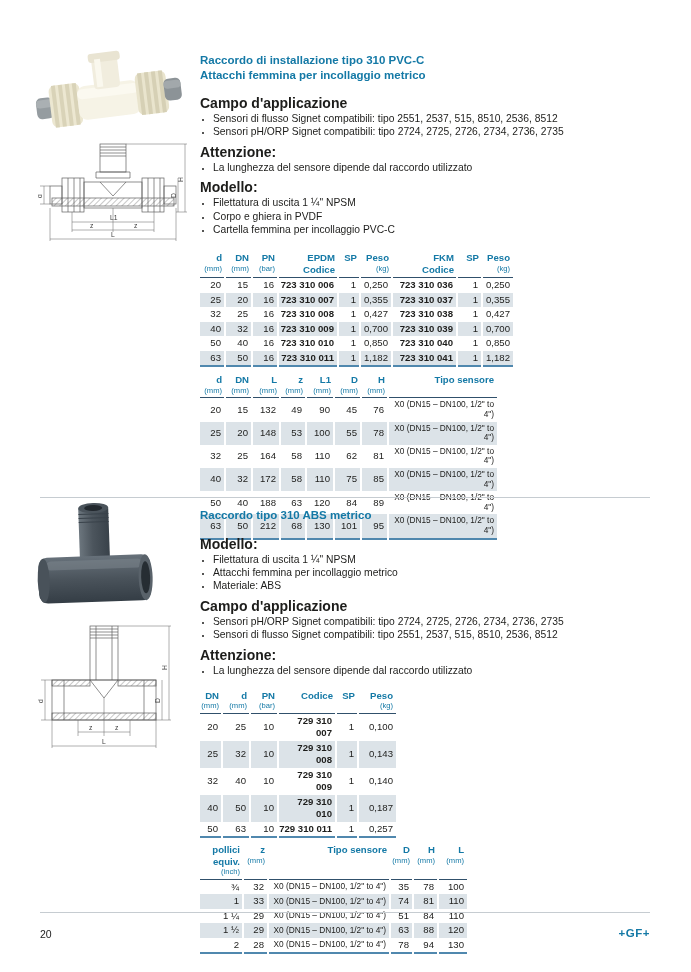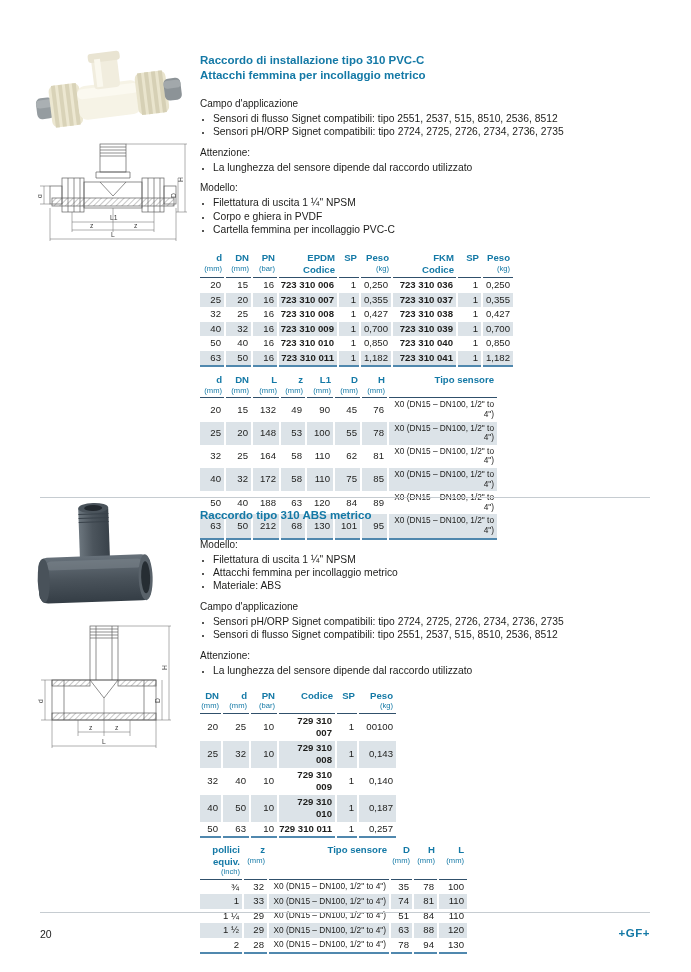--- a/index.html
+++ b/index.html
@@ -9,21 +9,21 @@
 
   
   .img-abs { position:absolute; }
 
   
   .content { position:absolute; left:200px; width:450px; }
   .content1 { top:53px; }
   .content2 { top:508px; }
 
   .sec-title { color:#1479a6; font-weight:bold; font-size:11.5px; line-height:14.5px; }
-  .blk-h { font-weight:normal; font-size:10px; line-height:13px; margin:7px 0 2px; color:#1d1d1b; }
+  .blk-h { font-weight:bold; font-size:14px; line-height:13px; margin:7px 0 2px; color:#1d1d1b; }
   .first-blk { margin-top:15px; }
   ul.bullets { margin:0 0 1px; padding-left:13px; list-style:disc; }
   ul.bullets li { font-size:10.3px; line-height:13.4px; }
   ul.bullets li::marker { font-size:8px; }
 
   
   table.spec { border-collapse:collapse; table-layout:fixed; border-bottom:2px solid #5088ae; }
   .spec th { color:#1479a6; text-align:right; vertical-align:top; padding:0 3px 0 0; font-size:9.6px; line-height:11.5px; }
   .spec th.lbl { font-weight:bold; }
   .spec th.unit { font-weight:normal; font-size:7.6px; line-height:9.5px; }
@@ -450,21 +450,21 @@
             <th class="unit">(kg)</th>
           </tr>
         </thead>
         <tbody>
           <tr>
             <td>20</td>
             <td>25</td>
             <td>10</td>
             <td style="font-weight: bold;">729 310 007</td>
             <td>1</td>
-            <td>00100</td>
+            <td>0,100</td>
           </tr>
           <tr>
             <td>25</td>
             <td>32</td>
             <td>10</td>
             <td style="font-weight: bold; margin-left: 8px;">729 310 008</td>
             <td>1</td>
             <td>0,143</td>
           </tr>
           <tr>

